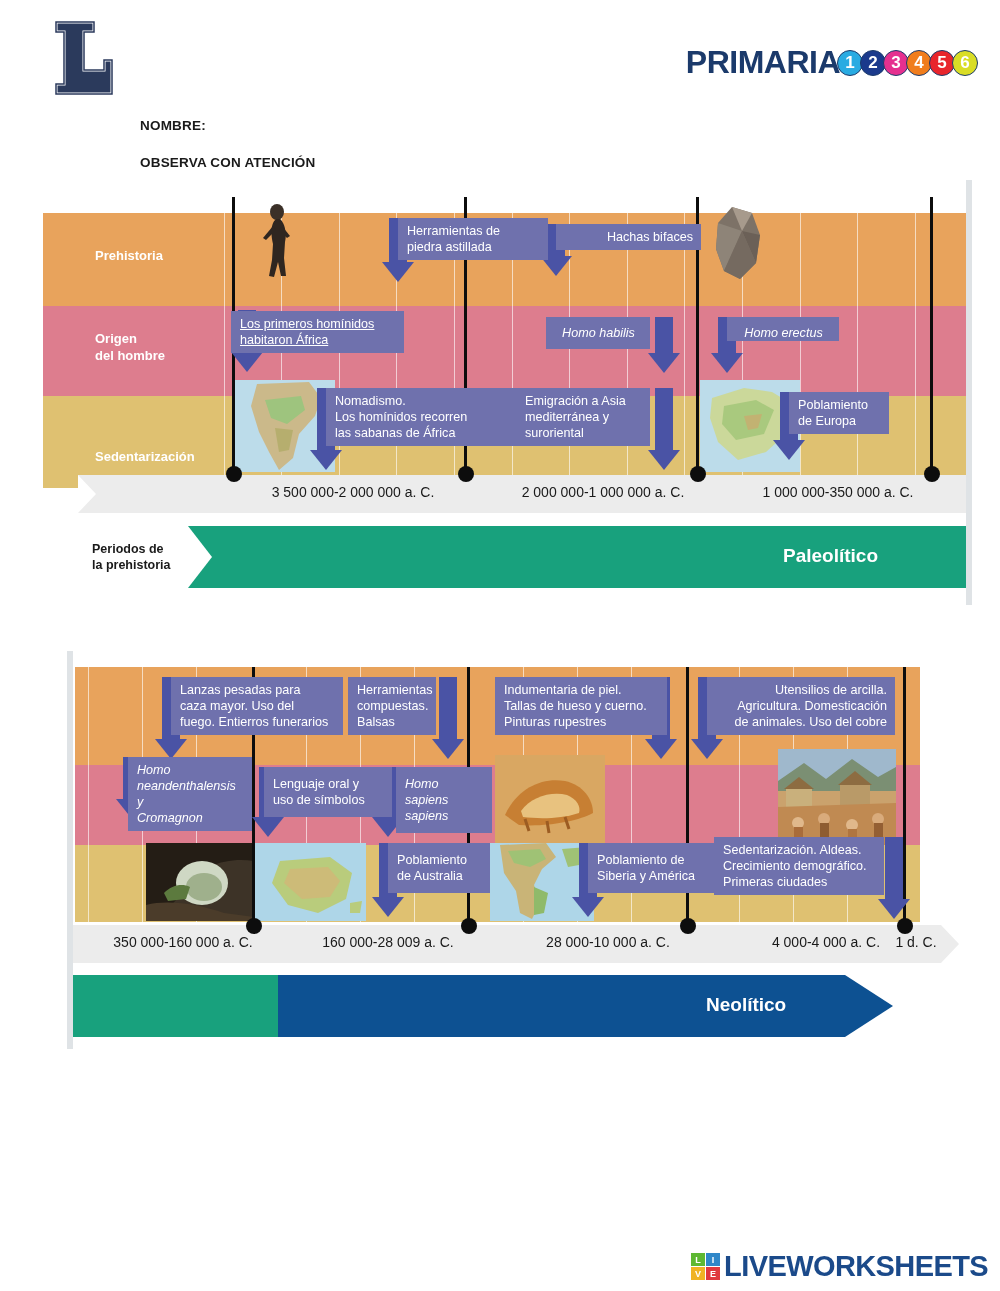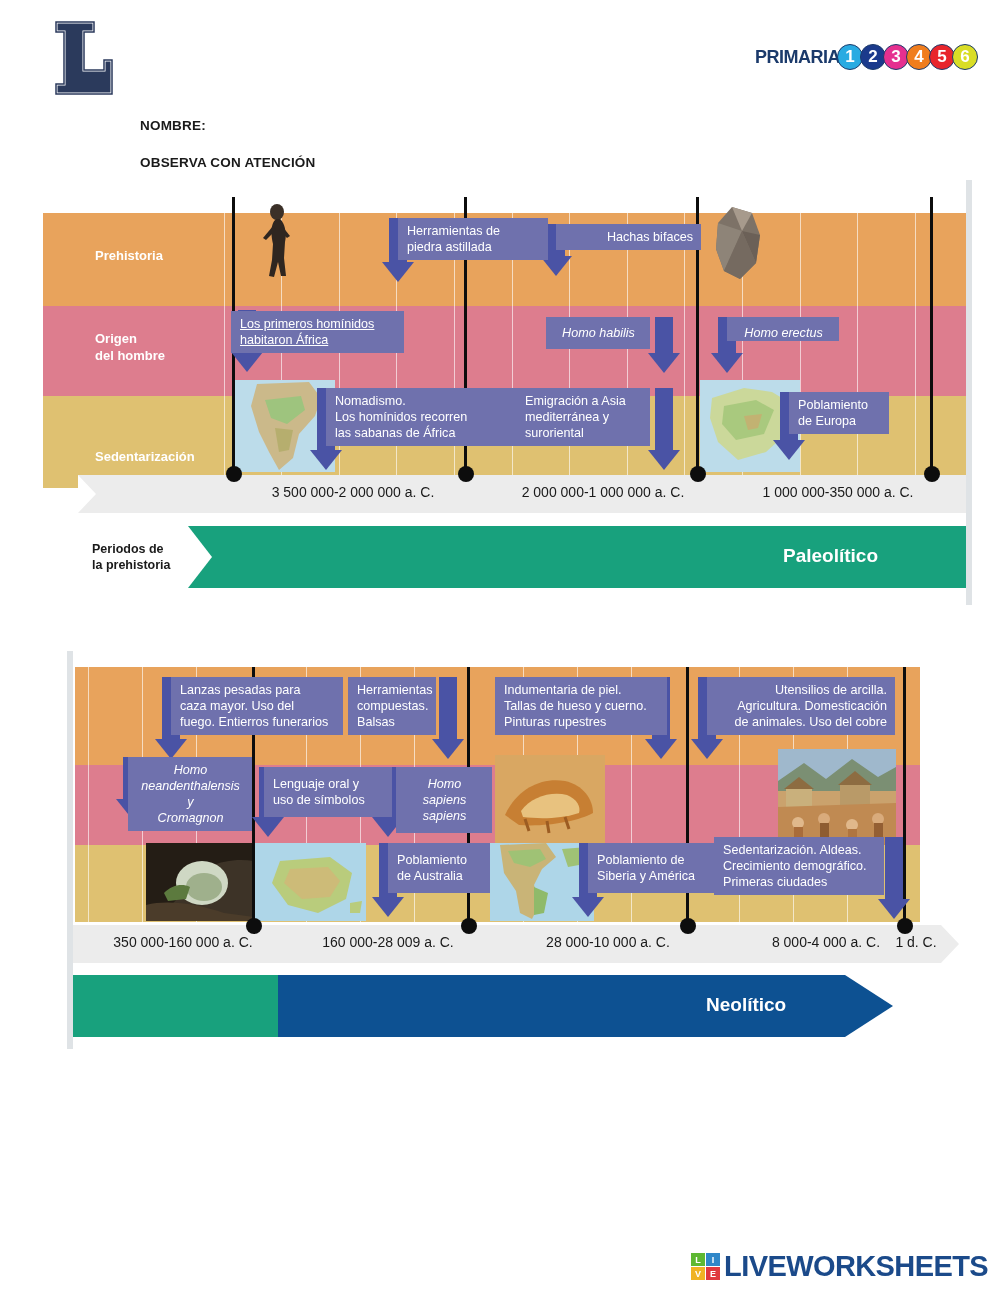--- a/index.html
+++ b/index.html
@@ -15,21 +15,21 @@
   
   .school-logo {
     position: absolute; left: 48px; top: 18px;
     width: 68px; height: 80px;
   }
   .primaria-logo {
     position: absolute; right: 22px; top: 44px;
     display: flex; align-items: center; gap: 0px;
   }
   .primaria-word {
-    font-weight: bold; font-size: 18px; letter-spacing: -0.5px;
+    font-weight: bold; font-size: 32px; letter-spacing: -0.5px;
     color: #1b3a6b; font-family: "Liberation Sans", sans-serif; margin-left: 8px;
   }
   .num-ball {
     width: 26px; height: 26px; border-radius: 50%;
     display: flex; align-items: center; justify-content: center;
     color: #ffffff; font-weight: bold; font-size: 17px;
     margin-left: -3px; border: 1.5px solid #1b3a6b;
     font-family: "Liberation Sans", sans-serif;
   }
 
@@ -63,21 +63,21 @@
   .vdot  { position: absolute; width: 16px; height: 16px; border-radius: 50%;
            background: #0d0d0d; z-index: 7; }
   .gridline { position: absolute; width: 1.4px; background: rgba(255,255,255,.62); z-index: 2; }
 
   
   .callout {
     position: absolute; background: #6f71ad; color: #ffffff;
     font-size: 12.6px; line-height: 16px; padding: 5px 8px 5px 9px;
     z-index: 9;
   }
-  .callout.ital { font-style: italic; text-align: center; }
+  .callout.ital { font-style: italic; }
   .arrow {
     position: absolute; z-index: 8;
   }
   .arrow .shaft { position: absolute; background: #4a53a5; width: 18px; left: 7px; top: 0; }
   .arrow .head {
     position: absolute; left: 0; width: 0; height: 0;
     border-left: 16px solid transparent; border-right: 16px solid transparent;
     border-top: 20px solid #4a53a5;
   }
 
@@ -459,21 +459,21 @@
   </div>
   <div class="callout" style="left:714px; top:192px; width:170px; white-space:pre-line;">Sedentarización. Aldeas.
 Crecimiento demográfico.
 Primeras ciudades</div>
 
   <div class="datestrip" style="left:73px; top:280px; width:868px; height:38px;">
     <div class="tip-right"></div>
     <div class="date-lbl" style="left:20px;  width:180px;">350 000-160 000 a. C.</div>
     <div class="date-lbl" style="left:225px; width:180px;">160 000-28 009 a. C.</div>
     <div class="date-lbl" style="left:445px; width:180px;">28 000-10 000 a. C.</div>
-    <div class="date-lbl" style="left:663px; width:180px;">8 000-4 000 a. C.</div>
+    <div class="date-lbl" style="left:663px; width:180px;">4 000-4 000 a. C.</div>
     <div class="date-lbl" style="left:800px; width:86px;">1 d. C.</div>
   </div>
 
   <div class="periodrow" style="left:73px; top:330px; width:880px; height:62px;">
     <div class="pbar pbar-green" style="left:0px; width:205px;"></div>
     <div class="pbar pbar-blue" style="left:205px; width:567px;"></div>
     <div class="ptip" style="left:772px; border-left:48px solid #0d5192;"></div>
     <div class="plabel" style="left:633px; top:19px;">Neolítico</div>
   </div>
 </div>

